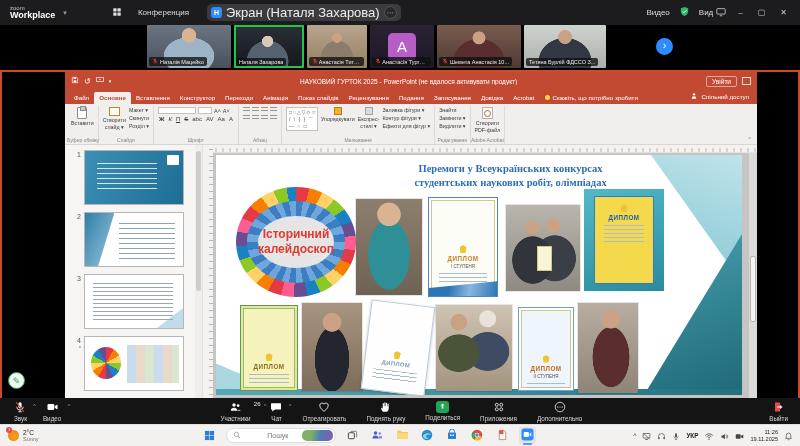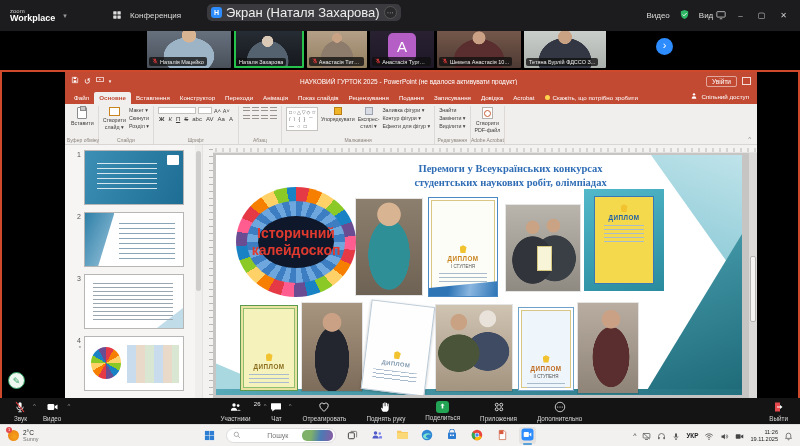--- a/index.html
+++ b/index.html
@@ -1,24 +1,24 @@
 <!DOCTYPE html>
 <html><head>
 <meta charset="utf-8">
 <style>
 *{margin:0;padding:0;box-sizing:border-box}
 html,body{width:800px;height:446px;overflow:hidden;background:#000;font-family:"Liberation Sans",sans-serif}
 .screen{position:relative;width:800px;height:446px}
 
-.topbar{position:absolute;left:0;top:0;width:800px;height:31px;background:#1c1c1e;display:flex;align-items:center;padding:0 10px;z-index:30}
+.topbar{position:absolute;left:0;top:0;width:800px;height:25px;background:#1c1c1e;display:flex;align-items:center;padding:0 10px;z-index:30}
 .zlogo{line-height:1}
 .z1{font-size:6px;color:#cfcfcf}
 .z2{font-size:9px;color:#fff;font-weight:bold}
 .zchev{color:#9a9a9a;font-size:7px;margin:0 0 0 8px}
-.meettab{display:flex;align-items:center;gap:8px;margin-left:45px;color:#ddd;font-size:8px}
+.meettab{display:flex;align-items:center;gap:16px;margin-left:45px;color:#ddd;font-size:8px}
 .pill{position:absolute;left:207px;top:4px;height:17px;background:#3b3b3f;border-radius:5px;display:flex;align-items:center;gap:4px;padding:0 4px}
 .pbadge{width:11px;height:11px;border-radius:3px;background:#2d8cff;color:#fff;font-size:7px;font-weight:bold;display:flex;align-items:center;justify-content:center}
 .ptext{color:#eee;font-size:13px;white-space:nowrap}
 .pmore{width:13px;height:13px;border-radius:50%;background:#2a2a2d;border:1px solid #555;color:#ccc;font-size:7px;display:flex;align-items:center;justify-content:center}
 .tright{margin-left:auto;display:flex;align-items:center;gap:9px;color:#ddd;font-size:8px}
 .wctrl{color:#ccc;font-size:8px;padding:0 3px}
 
 .strip{position:absolute;left:147px;top:25px;height:43px;display:flex;gap:3px;z-index:25}
 .tile{position:relative;height:43px;background:#222;overflow:hidden;border-radius:1px}
 .tile.active{outline:2px solid #27c24c;outline-offset:-2px}
@@ -96,21 +96,21 @@
 
 .slide{position:absolute;left:3px;top:2px;width:526px;height:240px;background:#fff;overflow:hidden}
 .dec1{position:absolute;right:0;top:0;width:130px;height:160px;background:linear-gradient(200deg,#bfe3ea,#6fbccb);clip-path:polygon(30% 0,100% 0,100% 80%)}
 .dec2{position:absolute;right:0;bottom:6px;width:115px;height:155px;background:linear-gradient(160deg,#4aa0b0,#1f6b7a);clip-path:polygon(100% 0,100% 100%,18% 100%)}
 .dec3{position:absolute;left:0;bottom:6px;width:60px;height:34px;background:#a9d8e0;clip-path:polygon(0 100%,0 25%,100% 100%)}
 .dstripe{position:absolute;left:0;right:0;bottom:0;height:6px;background:linear-gradient(90deg,#57a9b8,#23707f)}
 .stitle{position:absolute;left:25%;top:7px;width:62%;text-align:center;color:#2f6db5;font-weight:bold;font-family:"Liberation Serif",serif;font-size:10.5px;line-height:1.35}
 .kalei{position:absolute;left:20px;top:32px;width:120px;height:110px;background:#fff}
 .kburst{position:absolute;inset:0;border-radius:50%;background:repeating-conic-gradient(#e63946 0 14deg,#f77f00 14deg 28deg,#ffd166 28deg 42deg,#8ac926 42deg 56deg,#1982c4 56deg 70deg,#6a4c93 70deg 84deg,#ff5d8f 84deg 98deg)}
 .kring{position:absolute;inset:13% 9%;border-radius:50%;background:repeating-conic-gradient(#3d7ec2 0 10deg,#6ea7dd 10deg 20deg)}
-.kface{position:absolute;inset:26% 18%;border-radius:50%;background:#0f172a;display:flex;flex-direction:column;align-items:center;justify-content:center;color:#e03a2f;font-weight:bold;font-size:14px;line-height:1.25;text-align:center}
+.kface{position:absolute;inset:26% 18%;border-radius:50%;background:#e5e5e5;display:flex;flex-direction:column;align-items:center;justify-content:center;color:#e03a2f;font-weight:bold;font-size:12px;line-height:1.25;text-align:center}
 .pic{position:absolute;box-shadow:0 0 0 1px rgba(0,0,0,.1)}
 .ph1{background:radial-gradient(circle at 50% 16%,#d9b493 0 13%,transparent 14%),radial-gradient(ellipse at 50% 58%,#2e8f96 0 44%,transparent 45%),linear-gradient(#8d7f6d,#6e6254)}
 .ph2{background:radial-gradient(circle at 36% 26%,#caa384 0 8%,transparent 9%),radial-gradient(circle at 64% 24%,#caa384 0 8%,transparent 9%),radial-gradient(ellipse at 36% 64%,#32343b 0 30%,transparent 31%),radial-gradient(ellipse at 66% 62%,#3a3f46 0 30%,transparent 31%),linear-gradient(#b9b4ac,#8e8a82)}
 .ph2:after{content:"";position:absolute;left:42%;top:48%;width:18%;height:26%;background:#f8f4d8;border:1px solid #d6c87e}
 .ph3{background:radial-gradient(circle at 50% 22%,#caa184 0 12%,transparent 13%),radial-gradient(ellipse at 50% 64%,#23262e 0 40%,transparent 41%),linear-gradient(#a8957f,#7c6c5a)}
 .ph4{background:radial-gradient(circle at 30% 20%,#c9a183 0 9%,transparent 10%),radial-gradient(circle at 68% 16%,#e8e2da 0 9%,transparent 10%),radial-gradient(ellipse at 30% 56%,#4a5438 0 27%,transparent 28%),radial-gradient(ellipse at 68% 54%,#3f4b63 0 29%,transparent 30%),linear-gradient(#cfc3b2,#a3947f)}
 .ph5{background:radial-gradient(circle at 55% 18%,#caa184 0 11%,transparent 12%),radial-gradient(ellipse at 55% 60%,#5a2e2e 0 39%,transparent 40%),linear-gradient(#b8ada0,#8f8478)}
 .dip{position:absolute;background:#fdfdf8;border:1px solid #c9b26a;box-shadow:inset 0 0 0 2px #fff,inset 0 0 0 3px #d9c684;display:flex;flex-direction:column;align-items:center;padding-top:9%;gap:2px;overflow:hidden}
 .dip b{font-size:6.3px;letter-spacing:.5px;color:#c9841e}
 .dip .sub{font-size:4.5px;color:#555}

